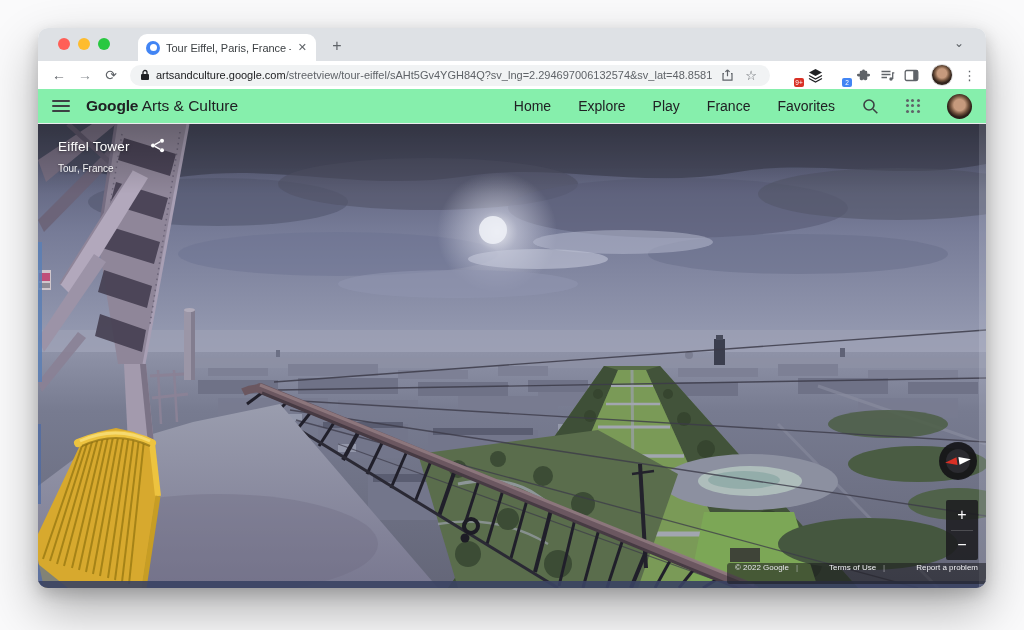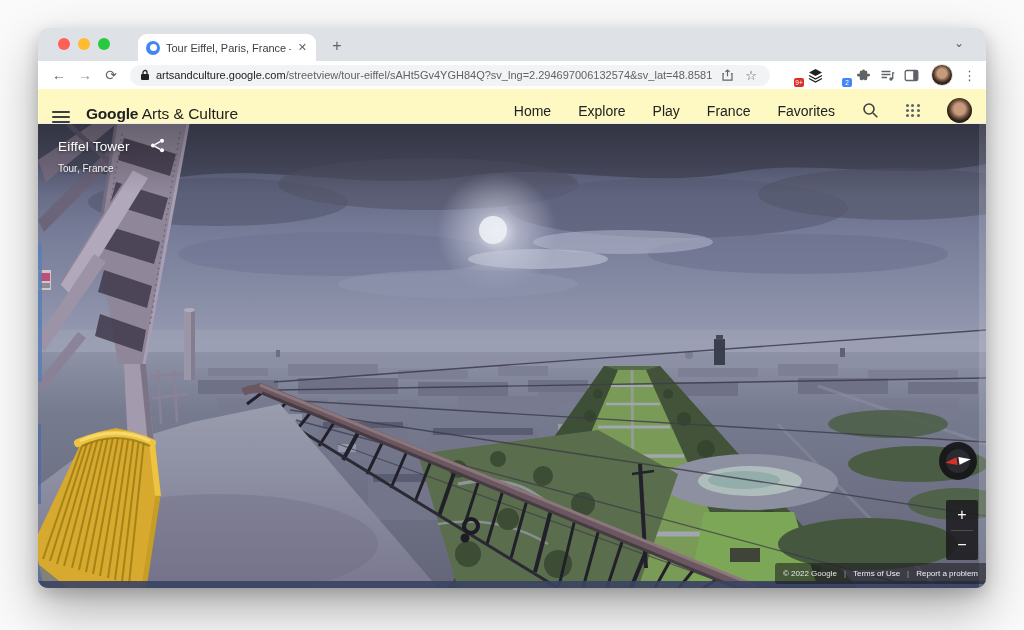--- a/index.html
+++ b/index.html
@@ -42,21 +42,21 @@
     background:radial-gradient(circle at 30% 30%, #fbbc04 0 25%, transparent 26%),
                radial-gradient(circle at 70% 30%, #ea4335 0 25%, transparent 26%),
                radial-gradient(circle at 30% 70%, #34a853 0 25%, transparent 26%),
                radial-gradient(circle at 70% 70%, #4285f4 0 25%, transparent 26%), #e8eaed; }
   .ext3-bg { width:15px; height:15px; border-radius:50%; background:radial-gradient(circle at 40% 40%, #f28b82, #d93025); }
   .avatar-sm { width:22px; height:22px; border-radius:50%; flex:none; margin-left:8px;
     background:radial-gradient(circle at 50% 42%, #c69a7d 0 30%, #7a5a43 46%, #33251d 62%); border:1px solid #e0e0e0; }
   .kebab { font-size:13px; color:#5f6368; margin-left:6px; letter-spacing:0; }
 
   
-  .gac-header { height:35px; background:#fef9c3; border-bottom:1px solid #ececee; display:flex; align-items:flex-end; padding:0 14px; }
+  .gac-header { height:35px; background:#86efac; border-bottom:1px solid #ececee; display:flex; align-items:center; padding:0 14px; }
   .hamburger { width:18px; height:12px; display:flex; flex-direction:column; justify-content:space-between; margin-right:16px; }
   .hamburger span { height:2px; background:#3c4043; border-radius:1px; }
   .brand { font-size:15.5px; color:#202124; white-space:nowrap; }
   .brand b { font-weight:700; letter-spacing:-.2px; }
   .gac-nav { margin-left:auto; display:flex; align-items:center; gap:27px; }
   .gac-nav .item { font-size:14px; color:#202124; }
   .icon-btn { display:flex; align-items:center; justify-content:center; }
   .grid-icon { width:14px; height:14px; display:grid; grid-template-columns:repeat(3,1fr); gap:2px; }
   .grid-icon i { width:3px; height:3px; background:#5f6368; border-radius:50%; }
   .avatar-lg { width:25px; height:25px; border-radius:50%;
@@ -78,24 +78,24 @@
   .floor-btn.active { background:rgba(90,93,99,.88); color:#fff; }
 
   .compass { position:absolute; left:901px; top:318px; width:38px; height:38px; z-index:3; }
 
   .zoomctl { position:absolute; left:908px; top:376px; width:32px; height:60px; z-index:3;
     background:rgba(28,28,32,.88); border-radius:2px; display:flex; flex-direction:column; }
   .zoomctl .zbtn { flex:1; color:#fff; font-size:16px; display:flex; align-items:center; justify-content:center; }
   .zoomctl .div { height:1px; background:rgba(255,255,255,.18); margin:0 5px; }
 
   .attribution { position:absolute; right:0; top:439px; height:21px; z-index:3;
-    background:rgba(25,25,30,.55); border-radius:3px 0 0 3px; display:flex; align-items:center;
+    background:rgba(25,25,30,.55); border-radius:3px 0 0 3px; display:flex; 
     padding:0 8px; gap:7px; font-size:8px; color:#e7e7ec; white-space:nowrap; }
   .attribution .sep { opacity:.55; }
-  .attribution .lnk { color:#f0f0f4; }
+  .attribution .lnk { color:#f0f0f4;margin-left:24px; }
 </style>
 </head>
 <body>
 
 <div class="mac-window">
 
   <div class="tabstrip">
     <div class="traffic">
       <span style="background:#ff5f57"></span>
       <span style="background:#febc2e"></span>

